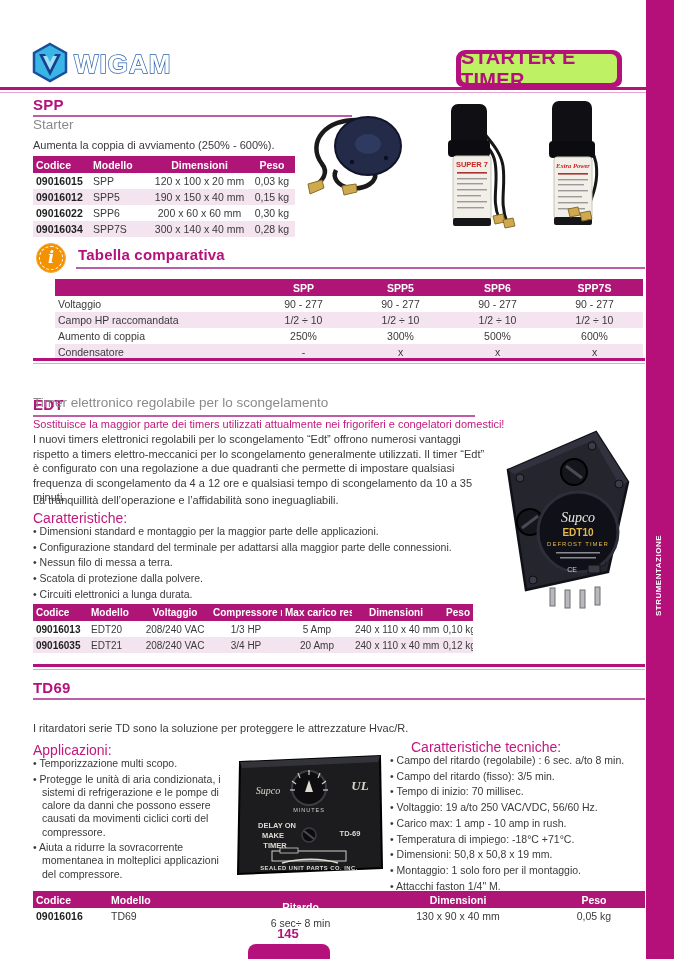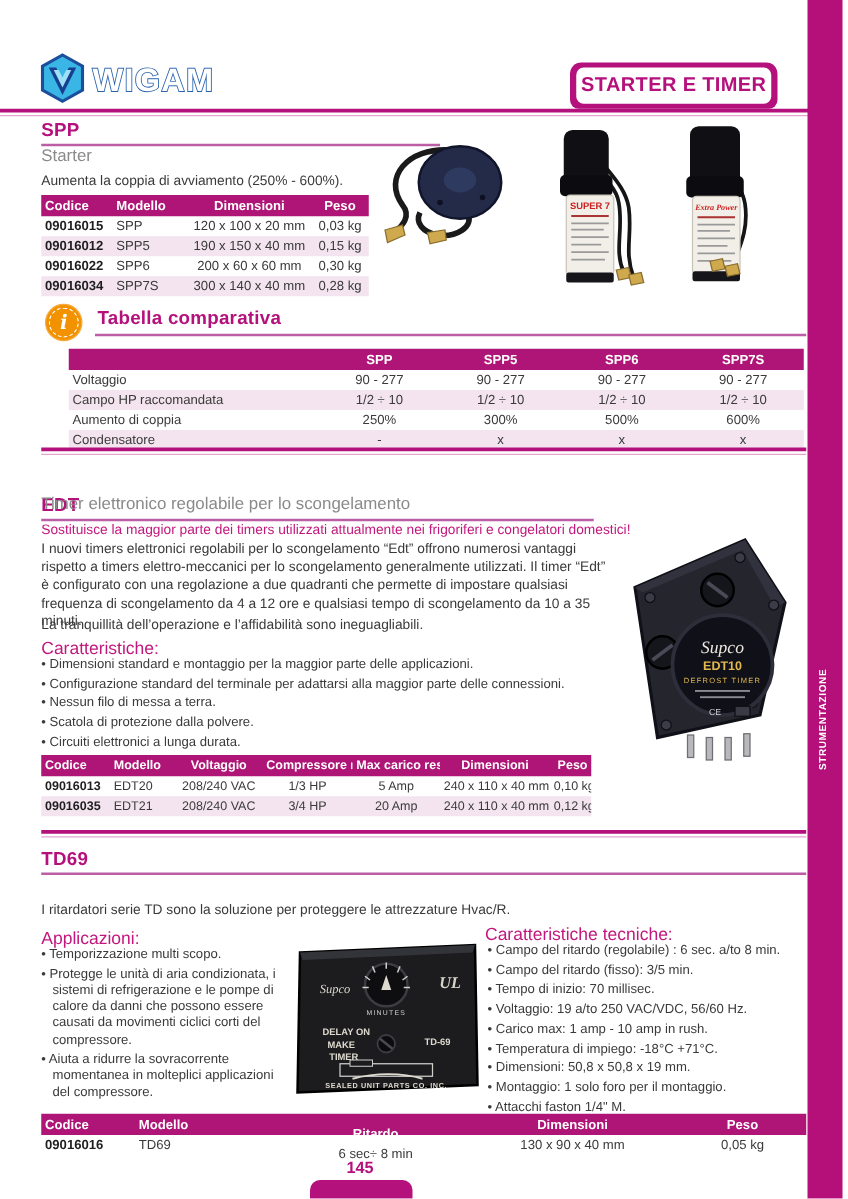--- a/index.html
+++ b/index.html
@@ -3,22 +3,22 @@
 <meta charset="utf-8">
 <style>
   html,body{margin:0;padding:0;background:#fff;}
   .page{position:relative;width:678px;height:959px;background:#ffffff;overflow:hidden;
         font-family:"Liberation Sans",sans-serif;color:#3a3a3a;}
   .abs{position:absolute;}
 
   
   .category-tab{position:absolute;left:456px;top:50px;width:166px;height:37px;background:#b5117c;
       border-radius:9px 9px 7px 7px;box-sizing:border-box;padding:4px 5px;}
-  .category-tab .inner{background:#ffffff;border-radius:6px;height:29px;display:flex;align-items:center;
-      justify-content:center;color:#b5117c;font-weight:bold;font-size:16px;letter-spacing:.3px;}
+  .category-tab .inner{background:#bef264;border-radius:6px;height:29px;display:flex;align-items:center;
+      justify-content:center;color:#b5117c;font-weight:bold;font-size:20px;letter-spacing:.3px;}
   .header-rule{position:absolute;left:0;top:87px;width:648px;}
   .rule-a{height:3px;background:#b5117c;}
   .rule-b{height:1px;background:#e2a6cf;margin-top:2px;}
 
   .side-band{position:absolute;left:646px;top:0;width:28px;height:959px;background:#b50f7a;}
   .side-label{position:absolute;left:8px;top:535px;writing-mode:vertical-rl;transform:rotate(180deg);
       color:#fff;font-size:8px;font-weight:bold;letter-spacing:.5px;}
 
   
   .sec-head{position:absolute;border-bottom:2px solid #bb5ea6;padding-bottom:1px;}
@@ -353,21 +353,21 @@
       <text x="120" y="88" font-size="7.5" font-weight="bold" fill="#dedacf" text-anchor="middle" font-family="Liberation Sans, sans-serif">TD-69</text>
       <circle cx="79" cy="87" r="7" fill="#0c0c0e" stroke="#3c3c42" stroke-width="1.5"></circle>
       <line x1="74" y1="83" x2="84" y2="91" stroke="#4a4a50" stroke-width="2"></line>
       <rect x="42" y="103" width="74" height="10" fill="none" stroke="#cfcfcc" stroke-width="1"></rect>
       <rect x="50" y="100" width="18" height="5" fill="#1c1c1f" stroke="#cfcfcc" stroke-width="0.8"></rect>
       <text x="79" y="122" font-size="5.8" font-weight="bold" fill="#dedacf" text-anchor="middle" letter-spacing=".5" font-family="Liberation Sans, sans-serif">SEALED UNIT PARTS CO. INC.</text>
       <path d="M52 115 C 70 110 92 110 108 115" fill="none" stroke="#dedacf" stroke-width="1.5"></path>
     </svg>
   </div>
 
-  <div class="label-mag" style="left:388px;top:739px;">Caratteristiche tecniche:</div>
+  <div class="label-mag" style="left:411px;top:739px;">Caratteristiche tecniche:</div>
   <div class="bullets" style="left:390px;top:754px;width:256px;">
     <p>Campo del ritardo (regolabile) : 6 sec. a/to 8 min.</p>
     <p>Campo del ritardo (fisso): 3/5 min.</p>
     <p>Tempo di inizio: 70 millisec.</p>
     <p>Voltaggio: 19 a/to 250 VAC/VDC, 56/60 Hz.</p>
     <p>Carico max: 1 amp - 10 amp in rush.</p>
     <p>Temperatura di impiego:  -18°C +71°C.</p>
     <p>Dimensioni: 50,8 x 50,8 x 19 mm.</p>
     <p>Montaggio: 1 solo foro per il montaggio.</p>
     <p>Attacchi faston 1/4" M.</p>

